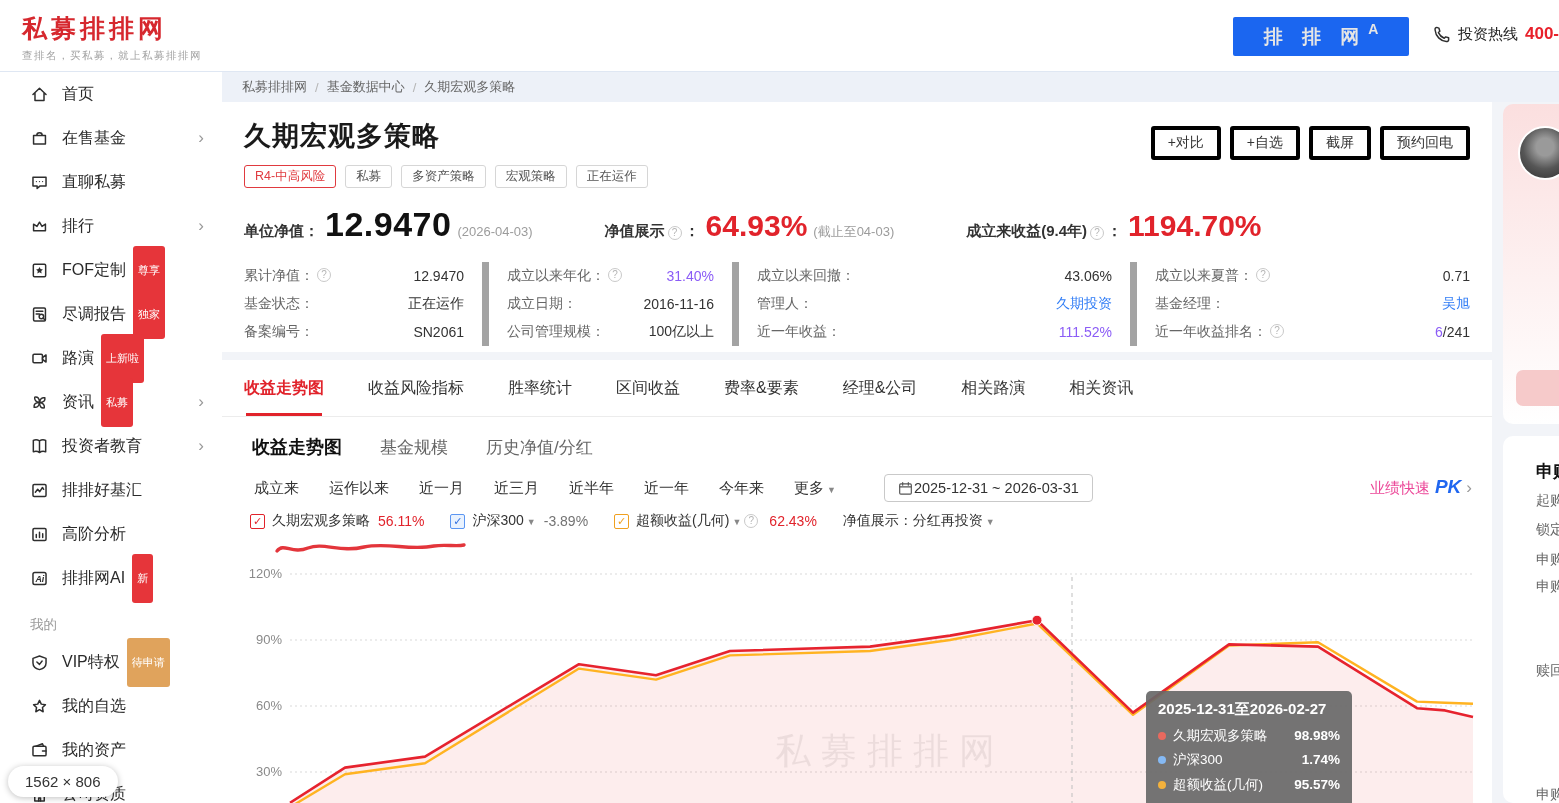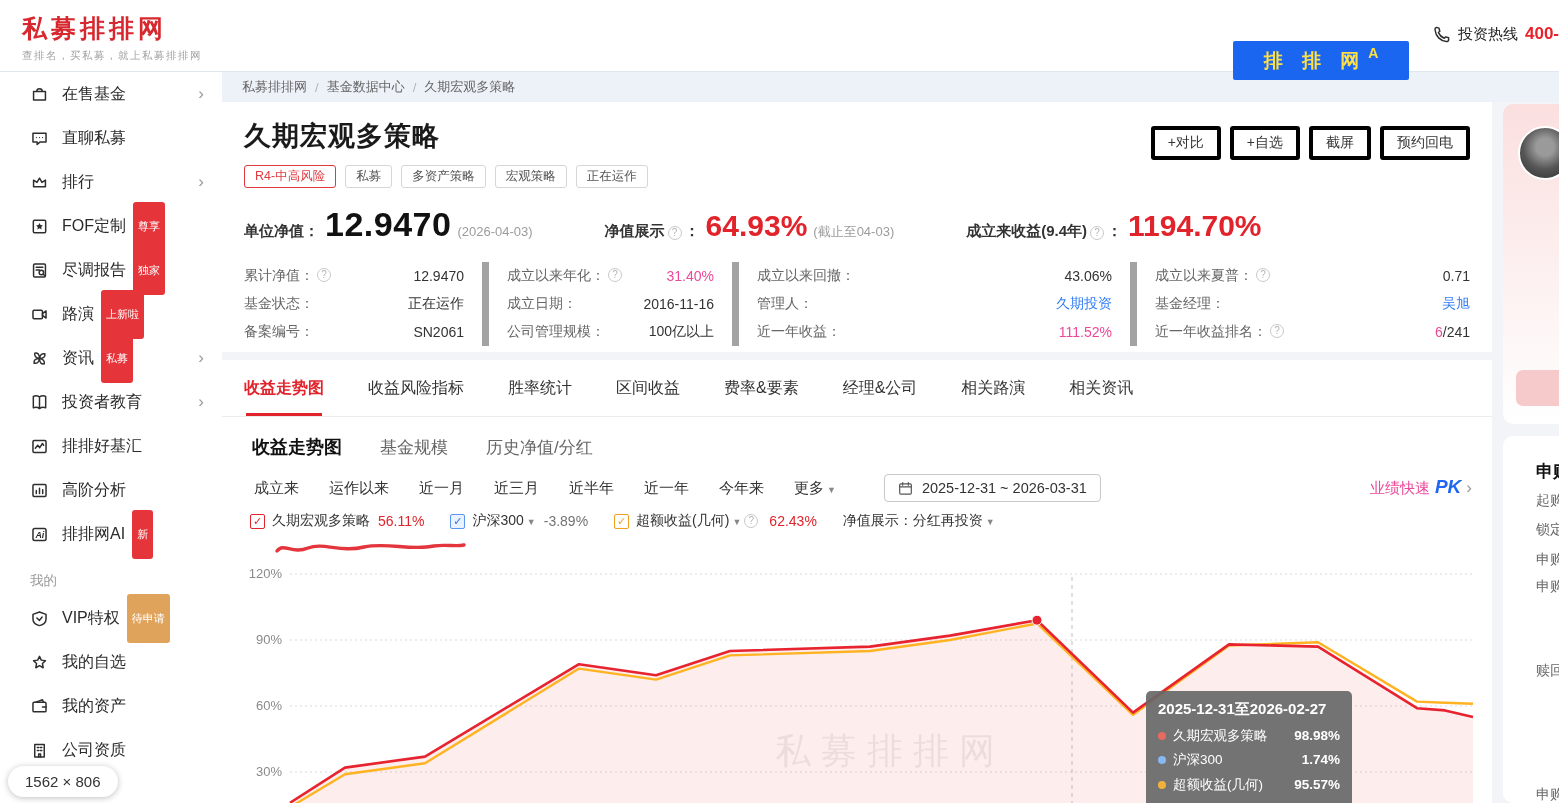--- a/index.html
+++ b/index.html
@@ -10,21 +10,21 @@
   .header { position:absolute; left:0; top:0; width:1559px; height:72px; background:#fff; border-bottom:1px solid #dfe7f3; z-index:5; }
   .logo-wrap { position:absolute; left:22px; top:12px; }
   .logo-title { font-size:25px; font-weight:bold; color:#d6282e; letter-spacing:4px; }
   .logo-tagline { font-size:10.5px; color:#a3a3a3; margin-top:4px; letter-spacing:1.5px; }
   .search-box { position:absolute; left:225px; top:15px; width:858px; height:42px; border:2px solid #e8212b; display:flex; background:#fff; }
   .search-inner { flex:1; display:flex; align-items:center; padding:0 12px 0 10px; overflow:hidden; }
   .search-ph { color:#9a9a9a; font-size:15px; margin-left:7px; white-space:nowrap; }
   .hotwords { margin-left:auto; display:flex; gap:14px; white-space:nowrap; font-size:14px; color:#333; }
   .hot-red { color:#e8212b; }
   .search-btn { width:84px; background:#e8212b; color:#fff; font-size:17px; border:none; cursor:pointer; letter-spacing:2px; }
-  .app-btn { position:absolute; left:1233px; top:17px; width:176px; height:39px; background:#1b66f0; color:#fde047; display:flex; align-items:center; justify-content:center; font-size:19px; font-weight:bold; letter-spacing:7px; border-radius:2px; cursor:pointer;margin-top:24px; }
+  .app-btn { position:absolute; left:1233px; top:17px; width:176px; height:39px; background:#1b66f0; color:#e5e5e5; display:flex; align-items:center; justify-content:center; font-size:19px; font-weight:bold; letter-spacing:7px; border-radius:2px; cursor:pointer; }
   .app-sup { font-size:14px; letter-spacing:0; margin-left:2px; transform:translateY(-8px); }
   .hotline { position:absolute; left:1432px; top:24px; display:flex; align-items:center; gap:7px; white-space:nowrap; }
   .hotline-label { font-size:15px; color:#222; }
   .hotline-num { font-size:17px; font-weight:bold; color:#e8212b; }
 
   
   .sidebar { position:absolute; left:0; top:72px; width:222px; height:731px; background:#fff; z-index:4; }
   .side-item { height:44px; display:flex; align-items:center; padding:0 18px 0 30px; cursor:pointer; }
   .side-item svg { width:19px; height:19px; flex:none; }
   .si-label { font-size:16px; color:#2b2b2b; margin-left:13px; white-space:nowrap; }
@@ -53,36 +53,36 @@
   .stat-red { font-size:30px; font-weight:800; color:#e1232b; margin:0 6px; }
   .help { display:inline-block; width:14px; height:14px; border:1px solid #c9c9c9; border-radius:50%; color:#b5b5b5; font-size:10px; line-height:12px; text-align:center; margin:0 3px; vertical-align:2px; font-weight:normal; }
   .detail-grid { position:absolute; left:22px; top:160px; width:1226px; display:flex; }
   .dg-col { padding:0 18px; border-right:7px solid #a3a3a3; }
   .dg-col:first-child { padding-left:0; }
   .dg-col:last-child { border-right:none; padding-right:0; }
   .dg-c1 { width:245px; } .dg-c2 { width:250px; } .dg-c3 { width:398px; } .dg-c4 { width:333px; }
   .dg-row { height:28px; display:flex; align-items:center; justify-content:space-between; font-size:14px; }
   .dg-label { color:#666; white-space:nowrap; }
   .dg-value { color:#333; }
-  .val-red { color:#ec4899; }
+  .val-red { color:#8b5cf6; }
   .val-link { color:#2f7cf6; cursor:pointer; }
 
   
   .card2 { position:absolute; left:222px; top:360px; width:1270px; height:443px; background:#fff; }
   .tabs { display:flex; gap:44px; align-items:center; height:57px; padding:0 22px; border-bottom:1px solid #ececec; }
   .tab { font-size:16px; color:#333; cursor:pointer; position:relative; white-space:nowrap; }
   .tab.active { color:#e1232b; font-weight:bold; }
   .tab.active::after { content:""; position:absolute; left:2px; right:2px; bottom:-17px; height:3px; background:#e1232b; }
   .subtabs { position:absolute; left:30px; top:75px; display:flex; gap:38px; align-items:baseline; }
   .subtab { font-size:17px; color:#666; cursor:pointer; white-space:nowrap; }
   .subtab.active { font-size:18px; font-weight:bold; color:#111; }
   .range-row { position:absolute; left:32px; top:114px; display:flex; align-items:center; gap:30px; font-size:15px; color:#333; }
   .range-item { cursor:pointer; white-space:nowrap; }
   .caret { font-size:9px; color:#888; margin-left:3px; }
-  .date-box { display:flex; align-items:center; gap:9px; border:1px solid #c9c9c9; border-radius:4px; padding:5px 13px; font-size:14.5px; color:#333; margin-left:18px; cursor:pointer; white-space:nowrap; }
+  .date-box { display:flex; align-items:center; gap:1px; border:1px solid #c9c9c9; border-radius:4px; padding:5px 13px; font-size:14.5px; color:#333; margin-left:18px; cursor:pointer; white-space:nowrap; }
   .pk-box { position:absolute; right:20px; top:116px; display:flex; align-items:baseline; gap:5px; cursor:pointer; }
   .pk-prefix { font-size:15px; color:#ec4899; }
   .pk-label { font-size:19px; font-weight:bold; font-style:italic; color:#1f66f0; }
   .pk-arrow { font-size:17px; color:#999; }
   .legend-row { position:absolute; left:28px; top:152px; display:flex; align-items:center; font-size:14px; color:#333; }
   .cb { width:15px; height:15px; border-radius:2px; display:inline-flex; align-items:center; justify-content:center; font-size:11px; margin-right:7px; }
   .cb-red { border:1.5px solid #e1232b; color:#e1232b; background:#fff; }
   .cb-blue { border:1.5px solid #5b96f2; color:#2f6fe0; background:#e9f2fe; }
   .cb-orange { border:1.5px solid #f0a020; color:#f0a020; background:#fff; }
   .lg-gap { width:26px; }
@@ -126,20 +126,26 @@
   <div class="hotline">
     <svg width="19" height="19" viewBox="0 0 16 16">
         <path class="icon-stroke" d="M4 2C3 2 2.4 3 2.6 4.2 3.1 9.5 7 13.4 12 13.9 13.2 14 14 13.4 14 12.4L14 10.8 11.5 10 10.3 11.2C8.3 10.3 6.3 8.4 5.4 6.4L6.6 5.2 5.8 2.6Z"></path>
       </svg>
     <span class="hotline-label">投资热线</span>
     <span class="hotline-num">400-6</span>
   </div>
 </div>
 
 <div class="sidebar">
+  <div class="side-item">
+    <svg viewBox="0 0 16 16">
+        <path class="icon-stroke" d="M2.5 8 8 2.8 13.5 8M4.2 7v6h7.6V7"></path>
+      </svg>
+    <span class="si-label">首页</span>
+  </div>
   <div class="side-item">
     <svg viewBox="0 0 16 16">
         <path class="icon-stroke" d="M3 5.5h10v7.2H3zM5.7 5.5a2.3 2.3 0 0 1 4.6 0"></path>
       </svg>
     <span class="si-label">在售基金</span>
     <span class="side-arrow">›</span>
   </div>
   <div class="side-item">
     <svg viewBox="0 0 16 16">
         <path class="icon-stroke" d="M2.5 3.5h11v7.4H8.6L6 13v-2.1H2.5z"></path>

